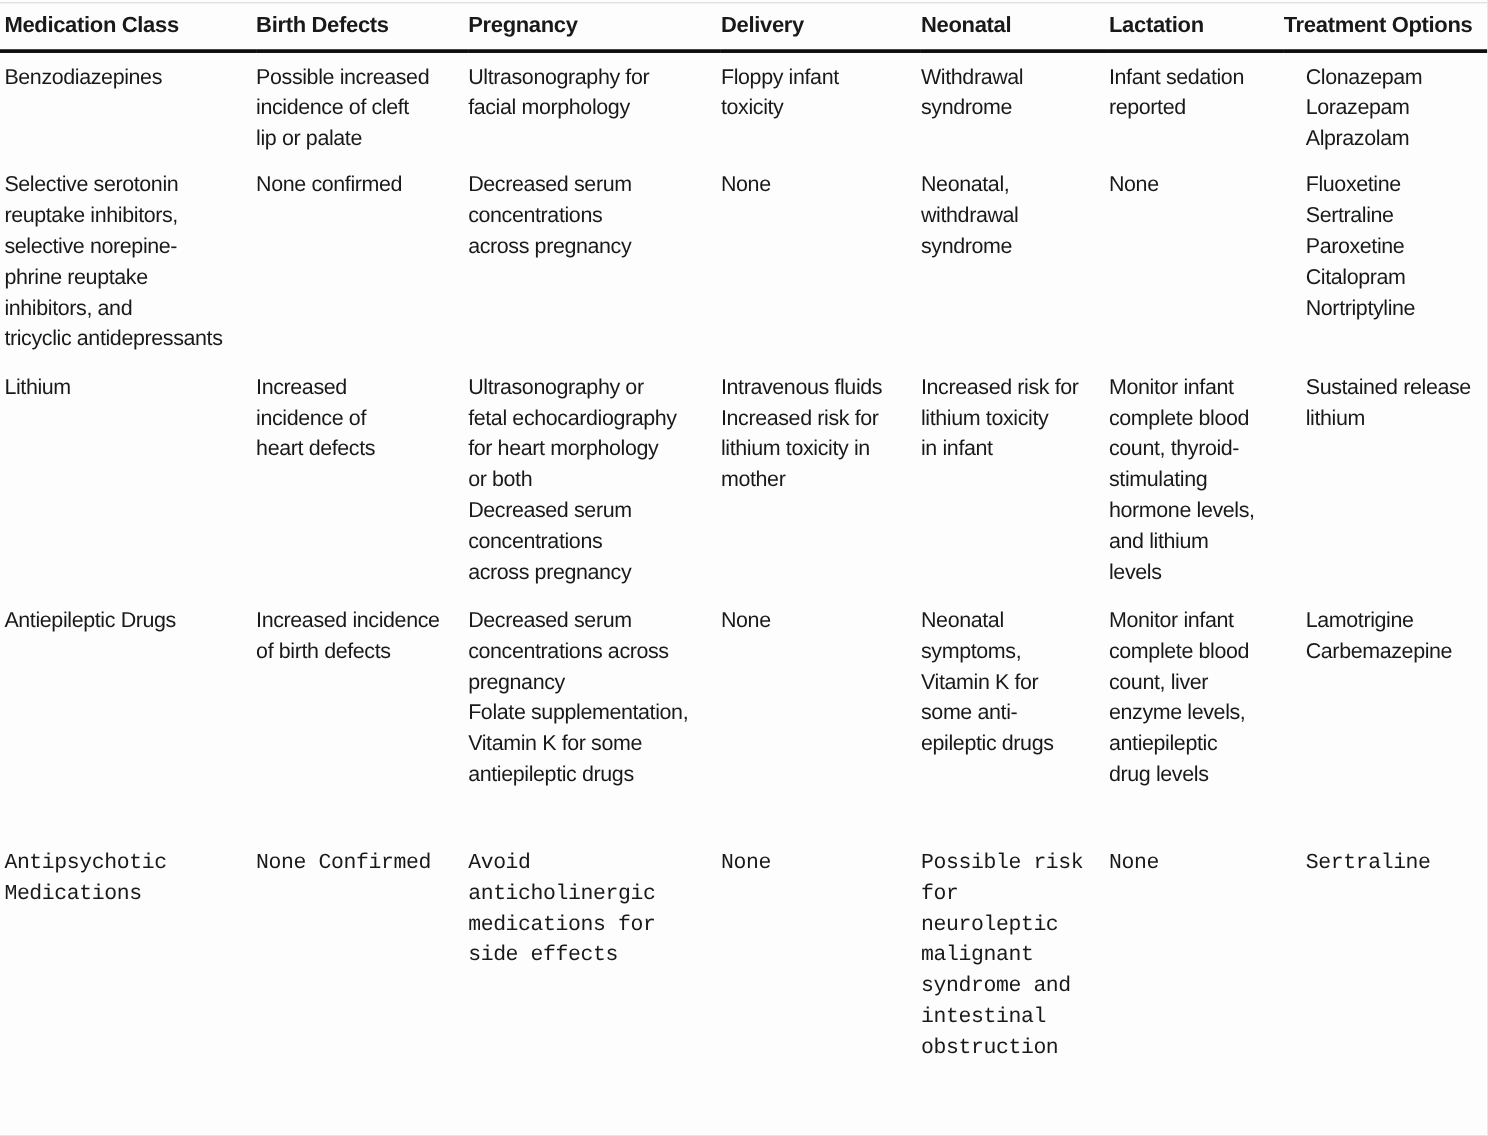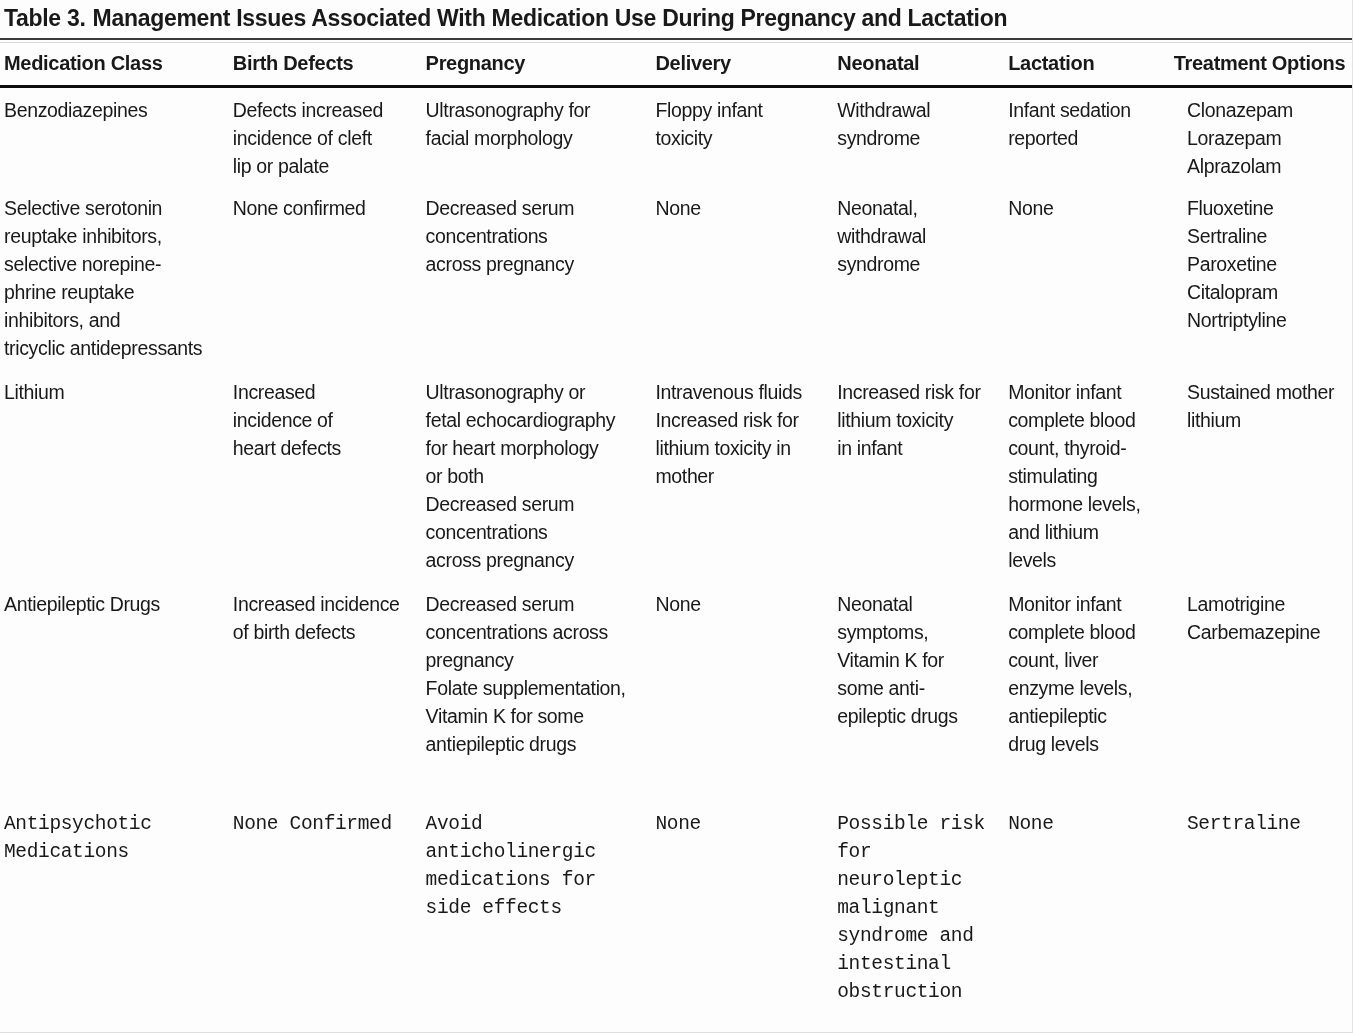--- a/index.html
+++ b/index.html
@@ -61,21 +61,21 @@
     vertical-align: bottom;
     font-weight: bold;
     font-size: 20px;
     letter-spacing: -0.3px;
     padding: 9px 0 10px 0;
     border-bottom: 3px solid #0d0d0d;
     white-space: nowrap;
   }
   .header-row th.center { }
   .header-row th.first { padding-left: 4px; }
-  .header-row th.last { text-align: center; }
+  .header-row th.last { text-align: left; }
 
   tbody td {
     font-size: 19.5px;
     line-height: 28px;
     letter-spacing: -0.35px;
     white-space: pre-line;
     padding-right: 12px;
   }
   tbody td.first { padding-left: 4px; margin-left: 19px; }
   tbody td.last  { padding-left: 20px; padding-right: 0; }
@@ -83,23 +83,20 @@
   tr.r2 td { padding-top: 14px; }
   tr.r3 td { padding-top: 16px; }
   tr.r4 td { padding-top: 16px; }
   tr.r5 td { padding-top: 52px; font-family: Liberation Mono, monospace; }
 </style>
 </head>
 <body>
 
 <div class="page">
 
-  <div class="title-block">
-    <span class="title-label">Table 3.</span><span>Management Issues Associated With Medication Use During Pregnancy and Lactation</span>
-  </div>
   <div class="hairline"></div>
 
   <table class="mgmt">
     <colgroup>
       <col class="c1">
         <col class="c2">
         <col class="c3">
         <col class="c4">
         <col class="c5">
         <col class="c6">
@@ -112,21 +109,21 @@
         <th class="center">Pregnancy</th>
         <th class="center">Delivery</th>
         <th class="center">Neonatal</th>
         <th class="center">Lactation</th>
         <th class="last">Treatment Options</th>
       </tr>
     </thead>
     <tbody>
       <tr class="r1">
         <td class="first">Benzodiazepines</td>
-        <td>Defects increased
+        <td>Possible increased
 incidence of cleft
 lip or palate</td>
         <td>Ultrasonography for
 facial morphology</td>
         <td>Floppy infant
 toxicity</td>
         <td>Withdrawal
 syndrome</td>
         <td>Infant sedation
 reported</td>
@@ -175,21 +172,21 @@
         <td>Increased risk for
 lithium toxicity
 in infant</td>
         <td>Monitor infant
 complete blood
 count, thyroid-
 stimulating
 hormone levels,
 and lithium
 levels</td>
-        <td class="last">Sustained mother
+        <td class="last">Sustained release
 lithium</td>
       </tr>
       <tr class="r4">
         <td class="first">Antiepileptic Drugs</td>
         <td>Increased incidence
 of birth defects</td>
         <td>Decreased serum
 concentrations across
 pregnancy
 Folate supplementation,

